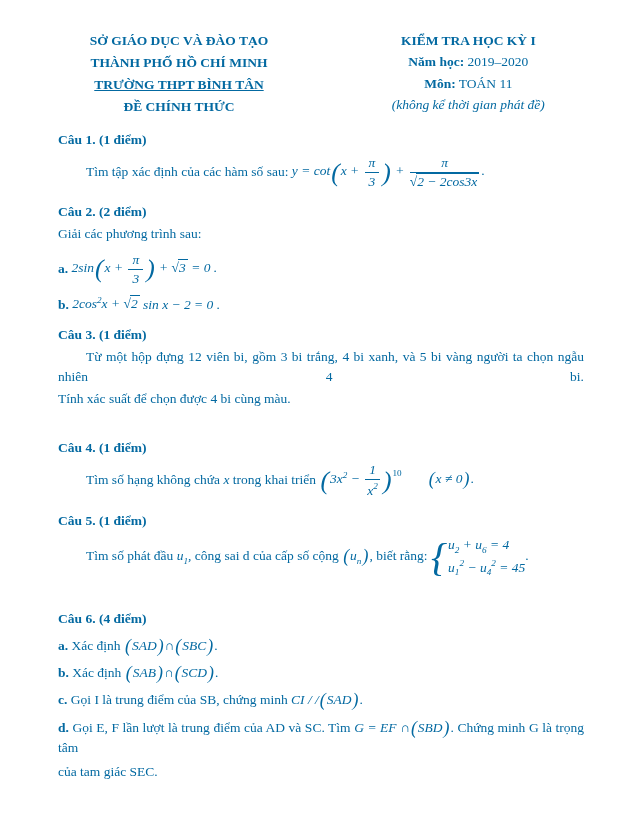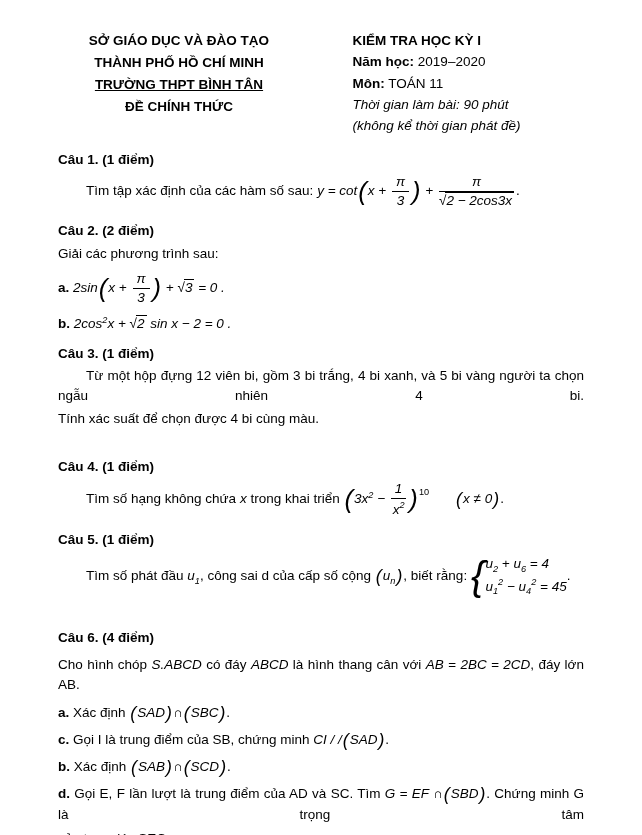--- a/index.html
+++ b/index.html
@@ -2,31 +2,31 @@
 <html><head>
 <meta charset="utf-8">
 <style>
   html,body{margin:0;padding:0;background:#ffffff;}
   .page{
     position:relative;
     width:642px;height:835px;
     box-sizing:border-box;
     padding:30px 58px 16px 58px;
     background:#ffffff;
-    color:#000000;
-    font-family:Liberation Sans, sans-serif;
+    color:#0369a1;
+    font-family:Liberation Serif, serif;
     font-size:13.5px;
     line-height:1.5;
     overflow:hidden;
   }
   
   .header{display:flex;justify-content:space-between;align-items:flex-start;}
   .header-left{width:46%;text-align:center;font-weight:bold;line-height:1.62;}
   .header-left .underlined{text-decoration:underline;}
-  .header-right{width:44%;line-height:1.58;}
+  .header-right{width:44%;text-align:center;line-height:1.58;}
   .header-right .exam-title{font-weight:bold;}
   .header-right .italic{font-style:italic;}
   
   .question{margin-top:12px;}
   .qheading{font-weight:bold;margin:0;}
   .line{margin:2px 0 0 0;}
   .indent{padding-left:28px;}
   .justify-last{text-align:justify;text-align-last:justify;}
   .lbl{font-weight:bold;}
   .math{font-style:italic;}
@@ -63,21 +63,20 @@
     <div class="header-left">
       <div>SỞ GIÁO DỤC VÀ ĐÀO TẠO</div>
       <div>THÀNH PHỐ HỒ CHÍ MINH</div>
       <div class="underlined">TRƯỜNG THPT BÌNH TÂN</div>
       <div>ĐỀ CHÍNH THỨC</div>
     </div>
     <div class="header-right">
       <div class="exam-title">KIỂM TRA HỌC KỲ I</div>
       <div><b>Năm học:</b> <span>2019–2020</span></div>
       <div><b>Môn:</b> <span>TOÁN 11</span></div>
-      <div class="italic">Thời gian làm bài: 90 phút</div>
       <div class="italic">(không kể thời gian phát đề)</div>
     </div>
   </div>
 
   <div class="question" style="margin-top:13px;">
     <p class="qheading">Câu 1. (1 điểm)</p>
     <p class="line indent q1-formula-line">
       <span>Tìm tập xác định của các hàm số sau:</span>
       <span class="math"><span>y = cot</span><span class="bigp">(</span><span>x +</span>
         <span class="frac"><span class="num">π</span><span class="den">3</span></span><span class="bigp">)</span>
@@ -131,42 +130,34 @@
     <p class="line indent" style="margin-top:4px;">
       <span>Tìm số phát đầu</span>
       <span class="math">u<sub>1</sub></span><span>, công sai d của cấp số cộng</span>
       <span class="math"><span class="mp">(</span><span>u<sub>n</sub></span><span class="mp">)</span></span><span>, biết rằng:</span>
       <span class="math"><span class="brace">{</span><span class="system"><span class="sys-row">u<sub>2</sub> + u<sub>6</sub> = 4</span><span class="sys-row">u<sub>1</sub><sup>2</sup> − u<sub>4</sub><sup>2</sup> = 45</span></span><span class="up">.</span></span>
     </p>
   </div>
 
   <div class="question q6" style="margin-top:29px;">
     <p class="qheading">Câu 6. (4 điểm)</p>
-    <p class="line justify-last">
-      <span>Cho hình chóp</span>
-      <span class="math">S.ABCD</span>
-      <span>có đáy</span>
-      <span class="math">ABCD</span>
-      <span>là hình thang cân với</span>
-      <span class="math">AB = 2BC = 2CD</span><span>, đáy lớn AB.</span>
-    </p>
     <p class="line">
       <span class="lbl">a.</span>
       <span>Xác định</span>
       <span class="math"><span class="mp">(</span><span>SAD</span><span class="mp">)</span><span class="up">∩</span><span class="mp">(</span><span>SBC</span><span class="mp">)</span><span class="up">.</span></span>
     </p>
     <p class="line">
+      <span class="lbl">b.</span>
+      <span>Xác định</span>
+      <span class="math"><span class="mp">(</span><span>SAB</span><span class="mp">)</span><span class="up">∩</span><span class="mp">(</span><span>SCD</span><span class="mp">)</span><span class="up">.</span></span>
+    </p>
+    <p class="line">
       <span class="lbl">c.</span>
       <span>Gọi I là trung điểm của SB, chứng minh</span>
       <span class="math"><span>CI / /</span><span class="mp">(</span><span>SAD</span><span class="mp">)</span><span class="up">.</span></span>
-    </p>
-    <p class="line">
-      <span class="lbl">b.</span>
-      <span>Xác định</span>
-      <span class="math"><span class="mp">(</span><span>SAB</span><span class="mp">)</span><span class="up">∩</span><span class="mp">(</span><span>SCD</span><span class="mp">)</span><span class="up">.</span></span>
     </p>
     <p class="line justify-last">
       <span class="lbl">d.</span>
       <span>Gọi E, F lần lượt là trung điểm của AD và SC. Tìm</span>
       <span class="math"><span>G = EF ∩</span><span class="mp">(</span><span>SBD</span><span class="mp">)</span></span><span>. Chứng minh G là trọng tâm</span>
     </p>
     <p class="line" style="margin-top:4px;">của tam giác SEC.</p>
   </div>
 
 </div>

